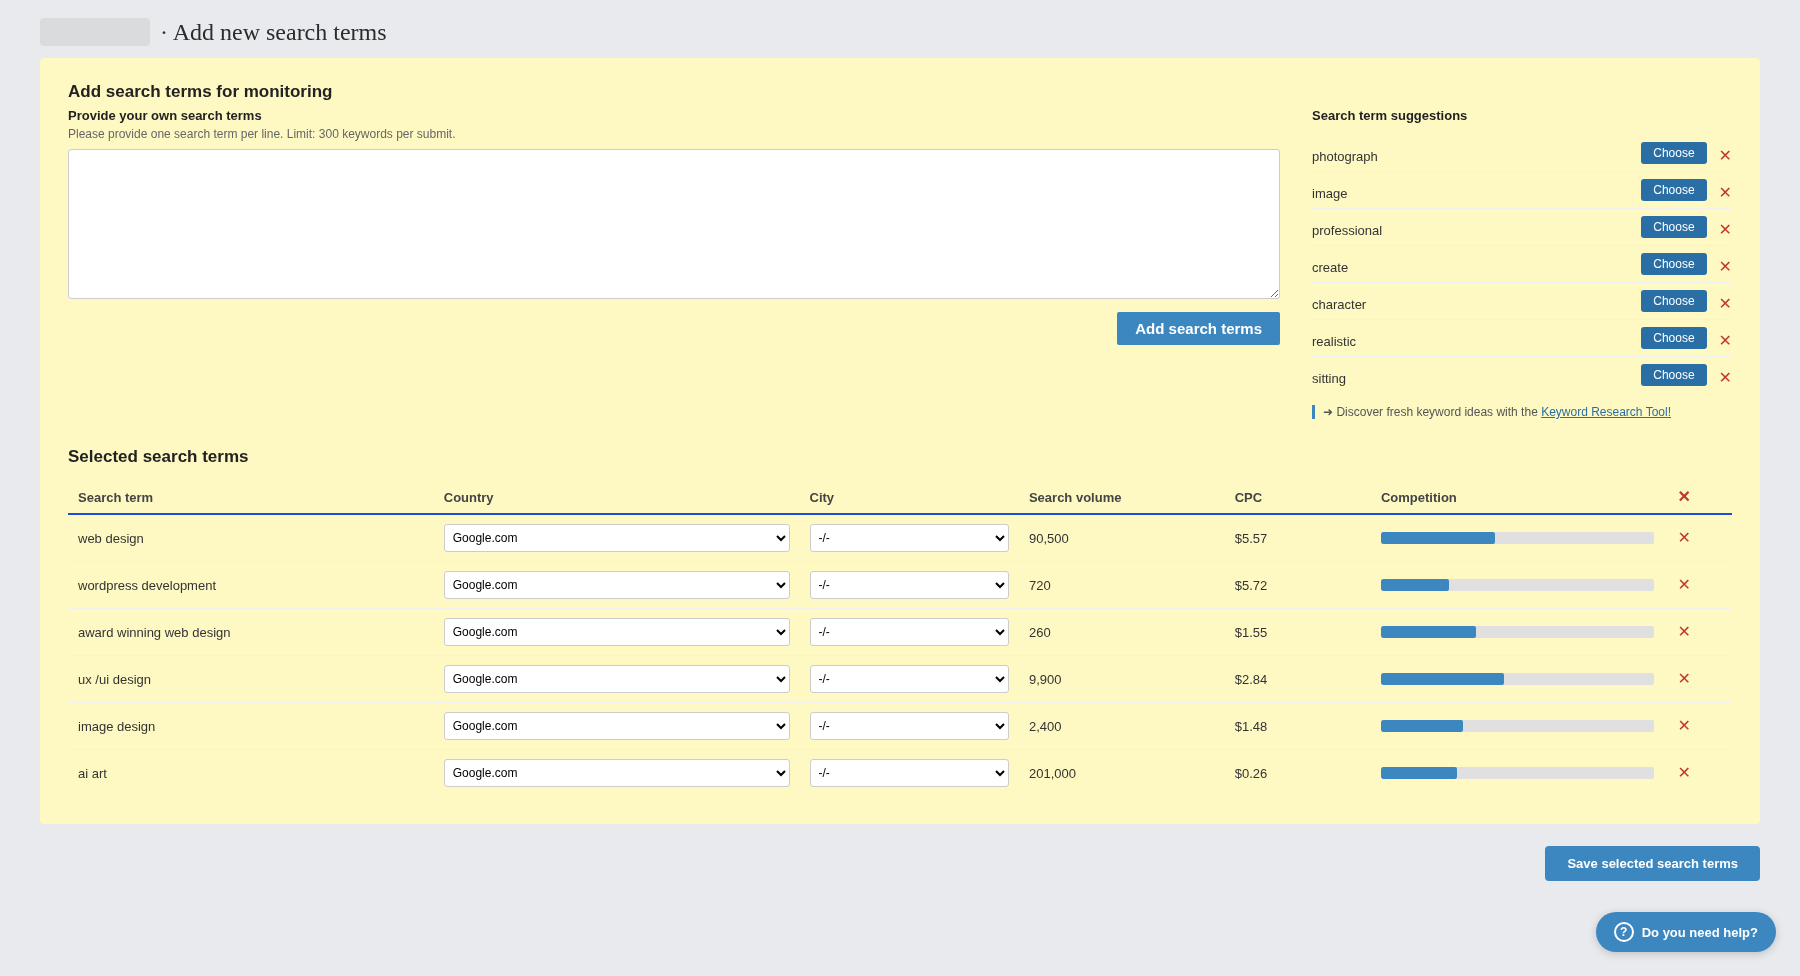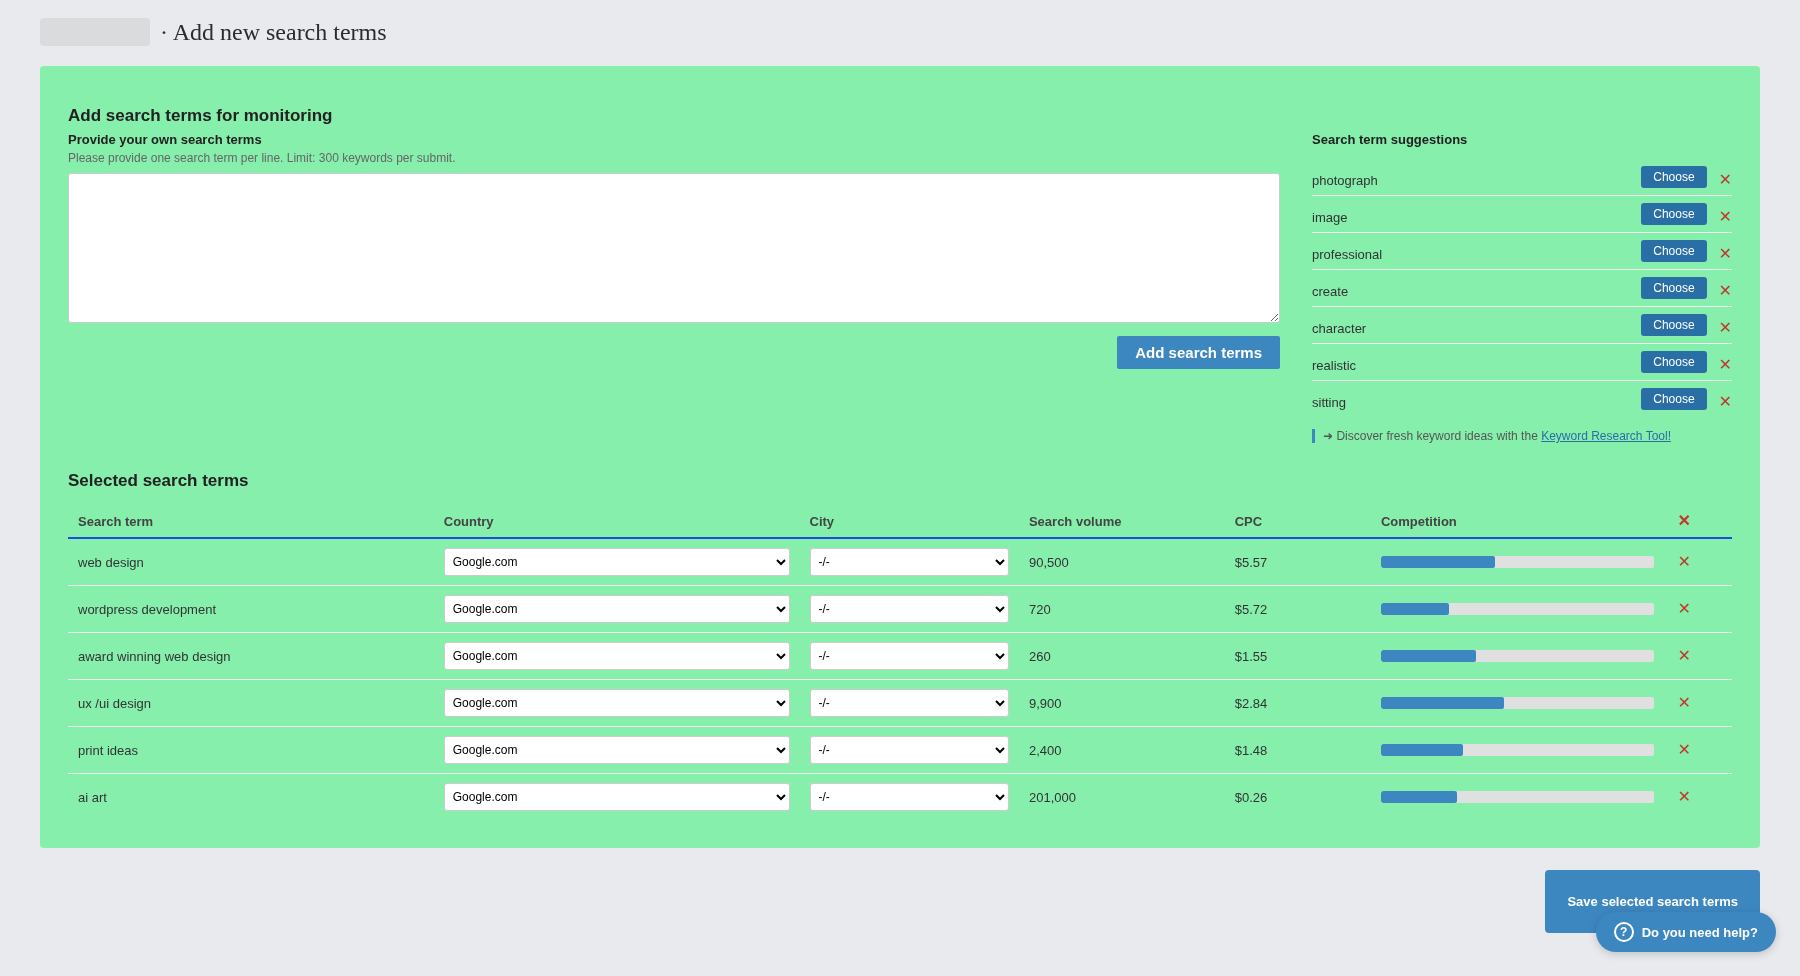--- a/index.html
+++ b/index.html
@@ -23,24 +23,24 @@
       background: #ccc;
       border-radius: 4px;
       opacity: 0.5;
     }
     .page-title {
       font-size: 24px;
       font-weight: 500;
       color: #2c2c2c;
     }
     .main-card {
-      background: #86efac;
-      margin: 8px 40px;
+      background: #fef9c3;
+      margin: 0 40px;
       border-radius: 4px;
-      padding: 40px 28px 28px 28px;
+      padding: 24px 28px 28px 28px;
     }
     .card-title {
       font-size: 17px;
       font-weight: 600;
       color: #222;
       margin-bottom: 6px;
     }
     .card-subtitle {
       font-size: 13px;
       color: #555;
@@ -210,21 +210,21 @@
     .footer-bar {
       display: flex;
       justify-content: flex-end;
       padding: 12px 40px;
       margin-top: 10px;
     }
     .btn-save {
       background: #3d87c0;
       color: #fff;
       border: none;
-      padding: 24px 22px;
+      padding: 10px 22px;
       border-radius: 4px;
       font-size: 13px;
       font-weight: 600;
       cursor: pointer;
     }
     .help-btn {
       position: fixed;
       bottom: 24px;
       right: 24px;
       background: #3d87c0;
@@ -387,21 +387,21 @@
             <td class="volume-num">9,900</td>
             <td class="cpc-num">$2.84</td>
             <td>
               <div class="comp-bar-container">
                 <div class="comp-bar" style="width: 45%;"></div>
               </div>
             </td>
             <td><span class="remove-x">✕</span></td>
           </tr>
           <tr>
-            <td>print ideas</td>
+            <td>image design</td>
             <td><select class="country-select"><option>Google.com</option></select></td>
             <td><select class="city-select"><option>-/-</option></select></td>
             <td class="volume-num">2,400</td>
             <td class="cpc-num">$1.48</td>
             <td>
               <div class="comp-bar-container">
                 <div class="comp-bar" style="width: 30%;"></div>
               </div>
             </td>
             <td><span class="remove-x">✕</span></td>

